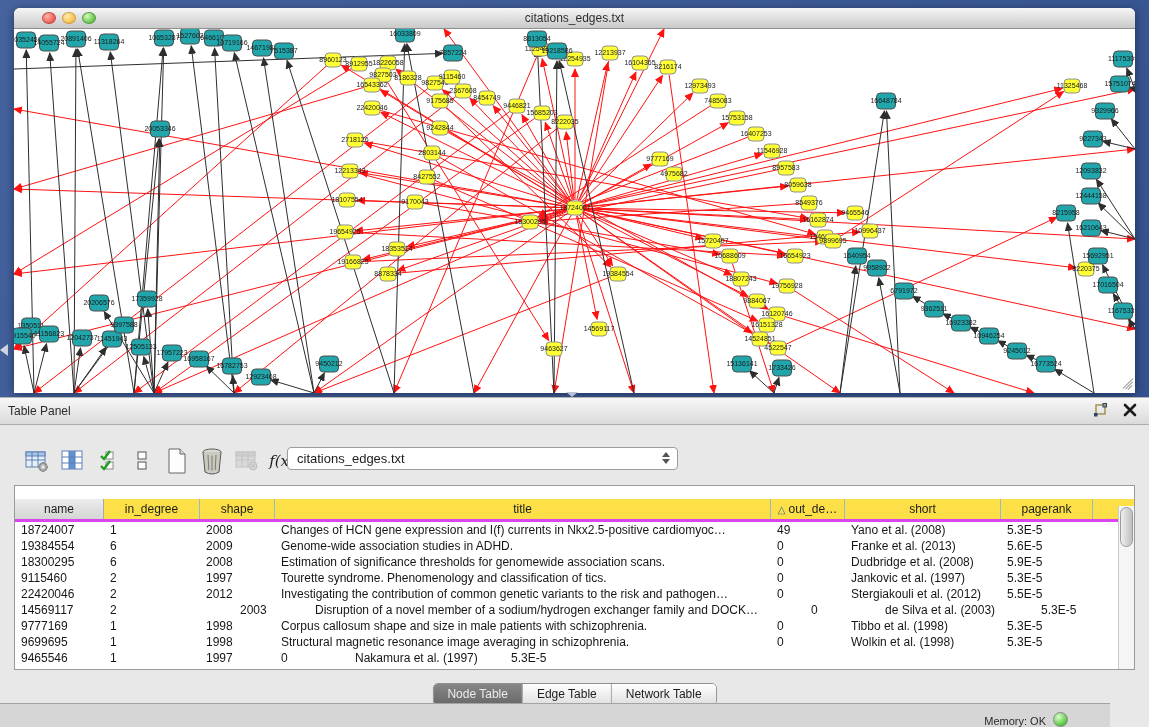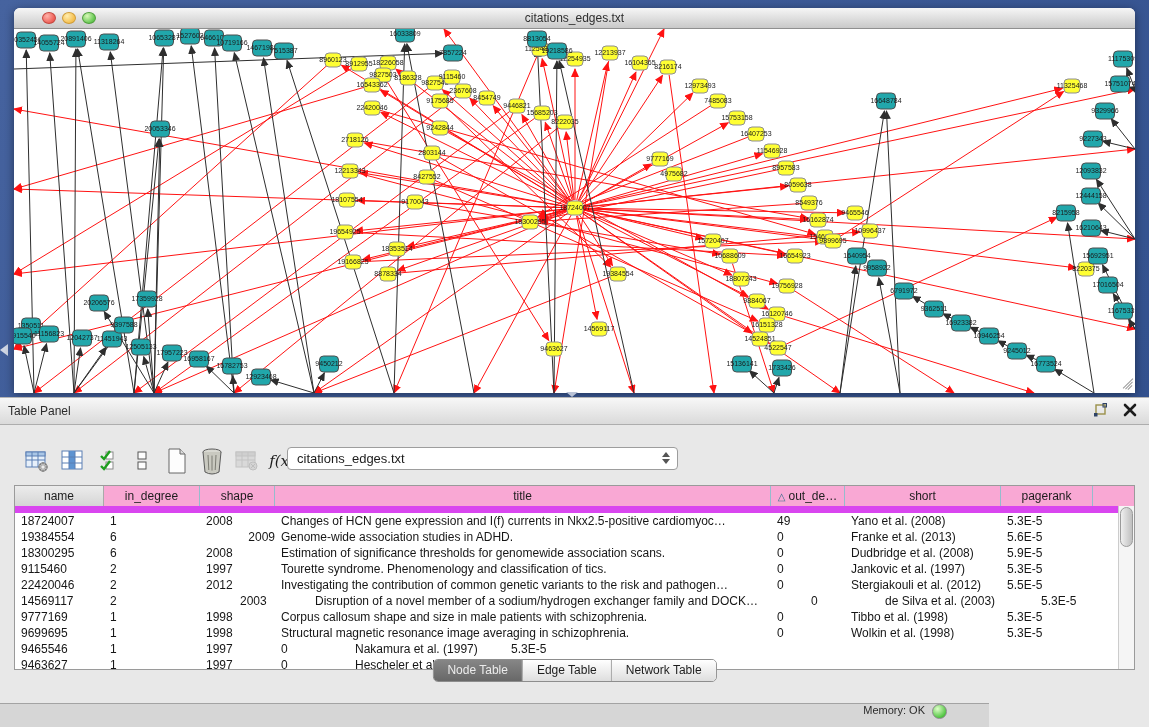--- a/index.html
+++ b/index.html
@@ -39,40 +39,40 @@
   .fx-label{font-family:"DejaVu Serif",serif;font-style:italic;font-size:15px;color:#1c1c1c;}
   .tbl-select{position:absolute;left:287px;top:50px;width:391px;height:23px;background:#fff;
     border:1px solid #9d9d9d;border-radius:4px;font-size:13px;color:#1c1c1c;
     display:flex;align-items:center;padding-left:9px;box-sizing:border-box;}
   .sel-arrows{position:absolute;right:7px;top:4px;display:flex;flex-direction:column;gap:2px;}
   .sel-arrows .up{width:0;height:0;border-left:4px solid transparent;border-right:4px solid transparent;border-bottom:5px solid #555;}
   .sel-arrows .dn{width:0;height:0;border-left:4px solid transparent;border-right:4px solid transparent;border-top:5px solid #555;}
   
   .data-table{position:absolute;left:14px;top:88px;width:1121px;height:185px;background:#fff;
     border:1px solid #9a9a9a;box-sizing:border-box;overflow:hidden;}
-  .thead{display:flex;height:20px;background:#f9a8d4;border-bottom:7px solid #d946ef;}
+  .thead{display:flex;height:20px;background:#fde047;border-bottom:3px solid #d946ef;margin-top:13px;}
   .th{font-size:12px;color:#1d1d1d;text-align:center;line-height:20px;border-right:1px solid #95bccd;
     box-sizing:border-box;white-space:nowrap;overflow:hidden;}
   .th.grey{background:linear-gradient(#ececec,#d5d5d5);border-right:1px solid #a9a9a9;}
   .sort-glyph{font-size:10px;color:#3c6e8f;margin-right:3px;}
   .tr{display:flex;height:16px;line-height:16px;}
   .td{font-size:12px;color:#161616;padding-left:6px;box-sizing:border-box;white-space:nowrap;overflow:hidden;}
   .vscroll{position:absolute;right:0;top:20px;bottom:0;width:15px;background:#f5f5f5;border-left:1px solid #cccccc;}
   .vthumb{margin:1px;height:38px;border:1px solid #9a9a9a;border-radius:7px;
     background:linear-gradient(90deg,#efefef,#bfbfbf);}
   
-  .seg-tabs{position:absolute;left:50%;transform:translateX(-50%);top:262px;display:flex;height:21px;
+  .seg-tabs{position:absolute;left:50%;transform:translateX(-50%);top:286px;display:flex;height:21px;
     border:1px solid #8d8d8d;border-radius:5px;overflow:hidden;background:#fff;}
   .seg{font-size:12px;padding:0 14px;line-height:21px;border:none;background:linear-gradient(#ffffff,#dedede);
     color:#1d1d1d;border-left:1px solid #a5a5a5;}
   .seg:first-child{border-left:none;}
   .seg.selected{background:linear-gradient(#868686,#686868);color:#ececec;}
   
-  .status-bar{position:absolute;left:0;top:703px;width:989px;height:24px;background:#d6d6d6;
-    border-top:1px solid #a3a3a3;display:flex;align-items:flex-start;justify-content:flex-end;padding-right:42px;box-sizing:border-box;}
+  .status-bar{position:absolute;left:0;top:703px;width:1110px;height:24px;background:#d6d6d6;
+    border-top:1px solid #a3a3a3;display:flex;align-items:flex-end;justify-content:flex-end;padding-right:42px;box-sizing:border-box;}
   .memory-label{font-size:11px;color:#2b2b2b;margin-right:7px;}
   .memory-orb{width:13px;height:13px;border-radius:50%;border:1px solid #8a8a8a;
     background:radial-gradient(circle at 35% 30%,#dfffc9,#49c23a 75%);}
 </style>
 </head>
 <body>
 
 <div class="desktop">
   <div class="panel-collapse-arrow"></div>
 
@@ -813,21 +813,21 @@
           <div class="td" style="width: 96px;">1</div>
           <div class="td" style="width: 75px;">2008</div>
           <div class="td" style="width: 496px;">Changes of HCN gene expression and I(f) currents in Nkx2.5-positive cardiomyoc…</div>
           <div class="td" style="width: 74px;">49</div>
           <div class="td" style="width: 156px;">Yano et al. (2008)</div>
           <div class="td" style="width: 92px;">5.3E-5</div>
         </div>
         <div class="tr">
           <div class="td" style="width: 89px;">19384554</div>
           <div class="td" style="width: 96px;">6</div>
-          <div class="td" style="width: 75px; text-align: right;">2009</div>
+          <div class="td" style="width: 75px;">2009</div>
           <div class="td" style="width: 496px;">Genome-wide association studies in ADHD.</div>
           <div class="td" style="width: 74px;">0</div>
           <div class="td" style="width: 156px;">Franke et al. (2013)</div>
           <div class="td" style="width: 92px;">5.6E-5</div>
         </div>
         <div class="tr">
           <div class="td" style="width: 89px;">18300295</div>
           <div class="td" style="width: 96px;">6</div>
           <div class="td" style="width: 75px;">2008</div>
           <div class="td" style="width: 496px;">Estimation of significance thresholds for genomewide association scans.</div>

